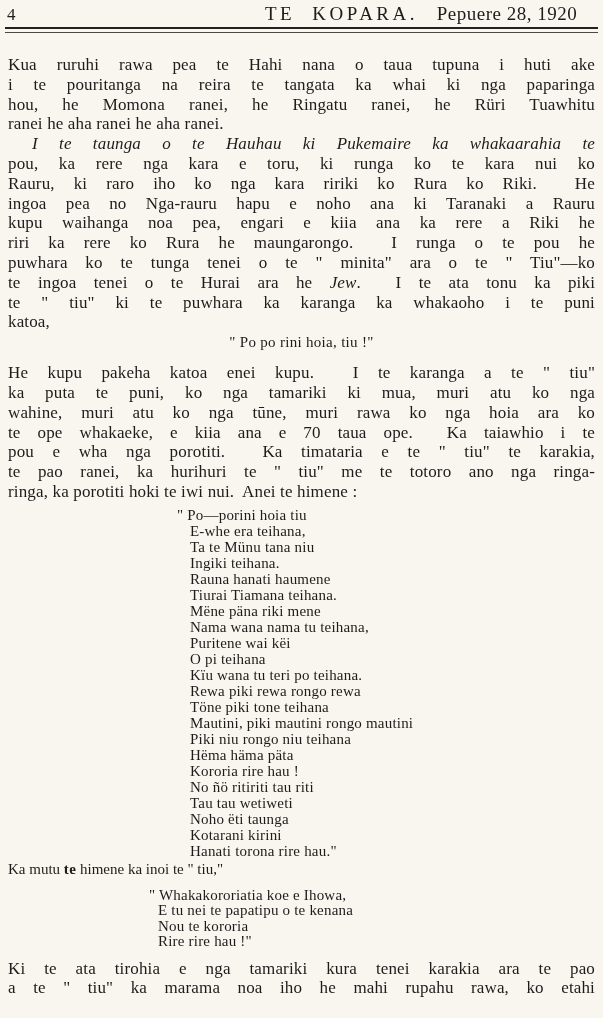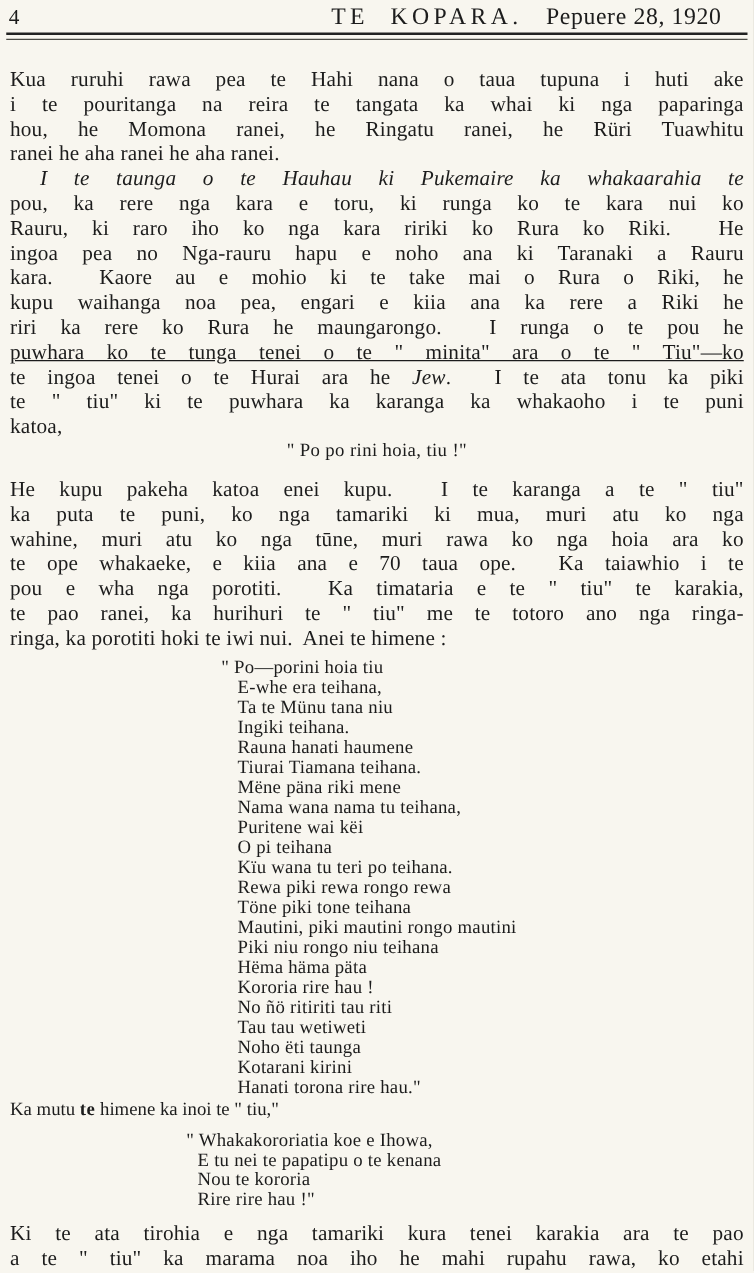--- a/index.html
+++ b/index.html
@@ -17,21 +17,21 @@
   .masthead { font-size:19px; letter-spacing:3.5px; word-spacing:9px; text-align:right; flex:1; }
   .date { font-size:19px; width:178px; text-align:center; letter-spacing:0.5px; }
   .rule {
     margin:2px 5px 0 5px; height:3px;
     border-top:2px solid #222; border-bottom:1px solid #4a4a44;
   }
   .bodycol { padding:0 8px; font-size:17px; line-height:19.8px; }
   .para .line { text-align:justify; text-align-last:justify; letter-spacing:0.15px; }
   .para.short-end > div .line:last-child,
   .para.short-end > .line:last-child { text-align-last:left; }
-  .p2a .line:last-child { text-align-last:justify !important;text-decoration:underline; }
+  .p2a .line:last-child { text-align-last:justify !important; }
   .indent-first .line:first-child { text-indent:24px;font-style:italic; }
   .p1 { margin-top:22px; }
   .pao { text-align:center; font-size:15px; line-height:18px; margin-top:1px; letter-spacing:0.3px; }
   .p3 { margin-top:12px; }
   .himene { font-size:15px; line-height:16px; margin:5px 0 0 182px; letter-spacing:0.2px; }
   .himene .line:first-child { text-indent:-13px; }
   .mutu { margin-top:1px; font-size:15px; line-height:19.8px; }
   .mutu b { letter-spacing:0.4px; }
   .inoi { font-size:15px; line-height:15.5px; margin:8px 0 0 150px; letter-spacing:0.2px; }
   .inoi .line:first-child { text-indent:-9px; }
@@ -58,21 +58,20 @@
         <div class="line">hou, he Momona ranei, he Ringatu ranei, he Rüri Tuawhitu</div>
         <div class="line">ranei he aha ranei he aha ranei.</div>
       </div>
 
     <div class="para p2">
       <div class="p2a indent-first" data-list="para2.lines_a">
           <div class="line">I te taunga o te Hauhau ki Pukemaire ka whakaarahia te</div>
           <div class="line">pou, ka rere nga kara e toru, ki runga ko te kara nui ko</div>
           <div class="line">Rauru, ki raro iho ko nga kara ririki ko Rura ko Riki.&nbsp; He</div>
           <div class="line">ingoa pea no Nga-rauru hapu e noho ana ki Taranaki a Rauru</div>
-          <div class="line">kara.&nbsp; Kaore au e mohio ki te take mai o Rura o Riki, he</div>
           <div class="line">kupu waihanga noa pea, engari e kiia ana ka rere a Riki he</div>
           <div class="line">riri ka rere ko Rura he maungarongo.&nbsp; I runga o te pou he</div>
           <div class="line">puwhara ko te tunga tenei o te " minita" ara o te " Tiu"—ko</div>
         </div>
       <div class="line">
         <span>te ingoa tenei o te Hurai ara he </span><i>Jew</i><span>.&nbsp; I te ata tonu ka piki</span>
       </div>
       <div class="para short-end" data-list="para2.lines_b">
           <div class="line">te " tiu" ki te puwhara ka karanga ka whakaoho i te puni</div>
           <div class="line">katoa,</div>

